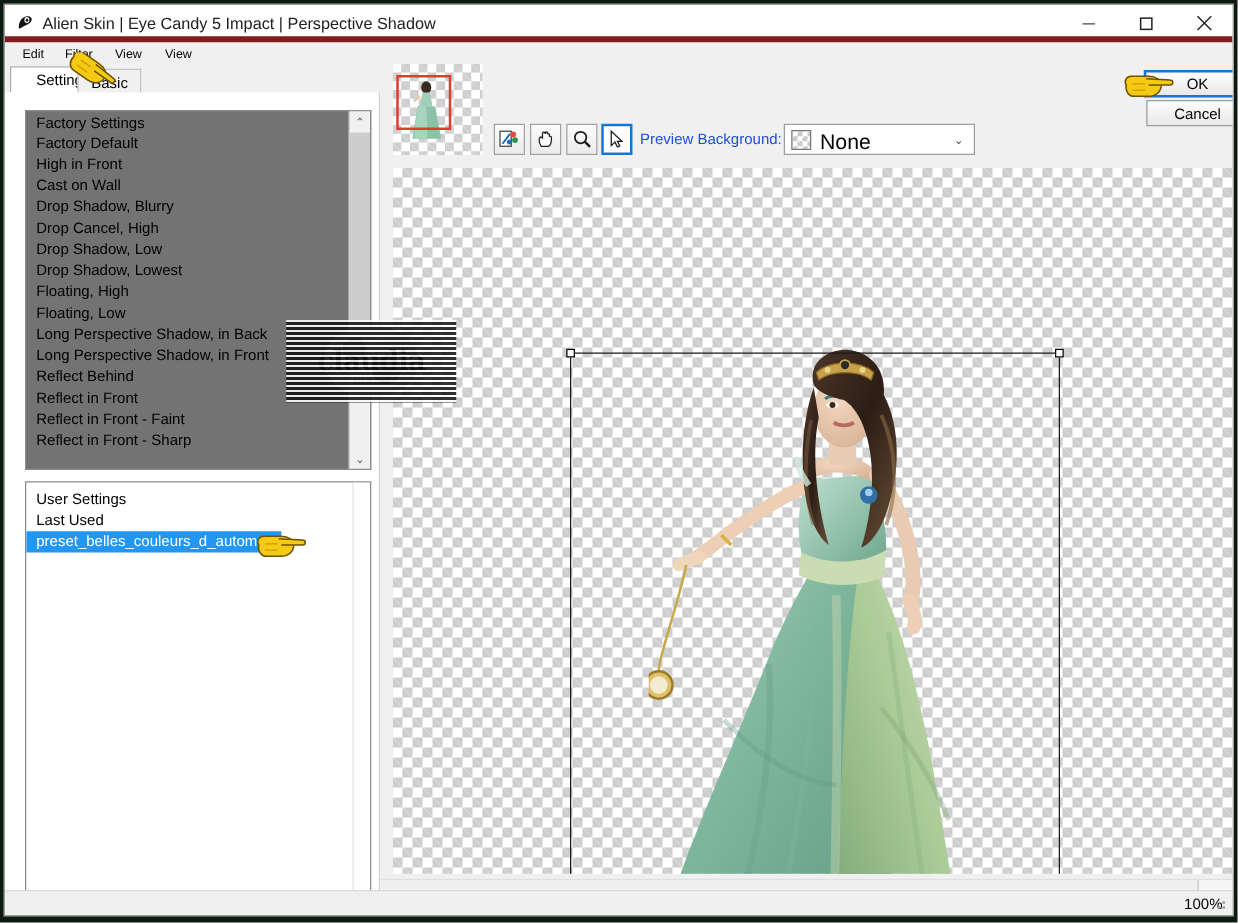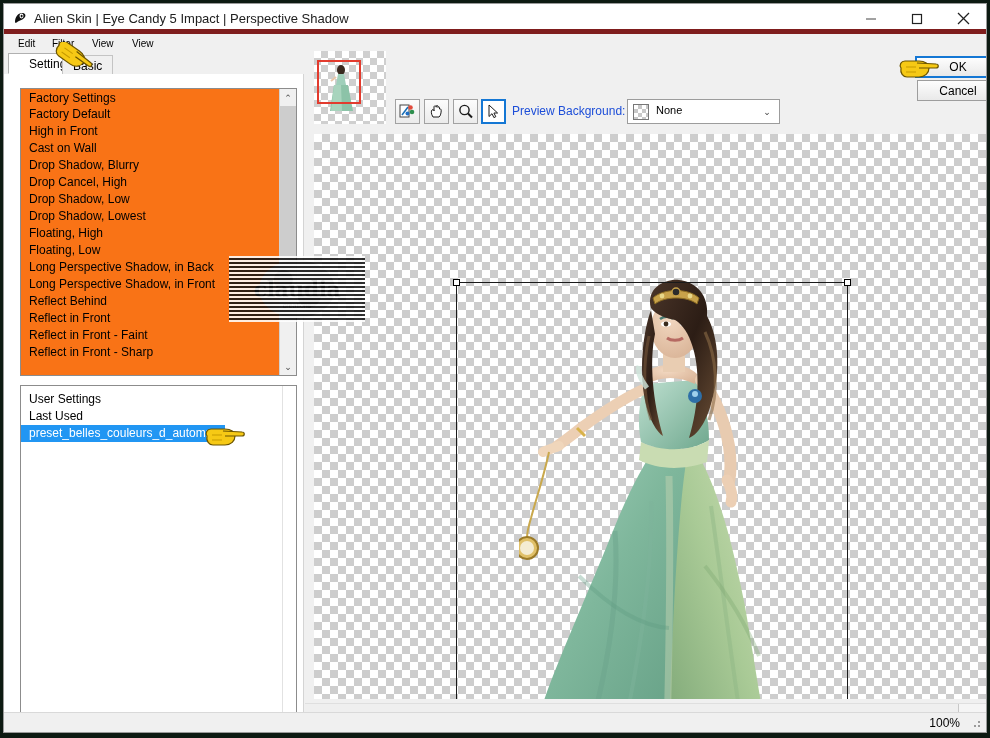--- a/index.html
+++ b/index.html
@@ -77,21 +77,21 @@
   
   #left-panel {
     position:absolute; left:0px; top:70px; width:300px; height:638px;
     background:#ffffff;
     border-right:1px solid #d4d4d4;
   }
 
   
   #factory-list {
     position:absolute; left:16px; top:14px; width:277px; height:288px;
-    background:#f97316; border:1px solid #8c8c8c;
+    background:#737373; border:1px solid #8c8c8c;
     overflow:hidden;
   }
   .plist-inner { position:absolute; left:0; top:0; right:17px; top:0; }
   .preset-row {
     height:17px; line-height:17px;
     padding-left:8px; font-size:12px; color:#000;
     white-space:nowrap; overflow:hidden;
   }
   .preset-row.sel { background:#2196f3; color:#fff; }
   .preset-row.hdr { padding-top:1px; }
@@ -184,21 +184,21 @@
   #pb-swatch {
     position:absolute; left:5px; top:4px; width:16px; height:16px;
     border:1px solid #777;
     background-image:
       linear-gradient(45deg,#c8c8c8 25%,transparent 25%,transparent 75%,#c8c8c8 75%),
       linear-gradient(45deg,#c8c8c8 25%,transparent 25%,transparent 75%,#c8c8c8 75%);
     background-size:8px 8px; background-position:0 0,4px 4px;
     background-color:#ffffff;
   }
   #pb-value {
-    position:absolute; left:28px; top:4px; font-size:11px; color:#000;
+    position:absolute; left:28px; top:4px; font-size:17px; color:#000;
   }
   #pb-arrow {
     position:absolute; right:4px; top:5px; width:16px; height:14px;
     display:flex; align-items:center; justify-content:center;
     color:#3b3b3b; font-size:9px;
   }
 
   
   #btn-ok {
     position:absolute; left:610px; top:9px; width:86px; height:22px;
@@ -241,21 +241,21 @@
     position:absolute; left:0px; top:0px; width:654px; height:13px;
     background:#efefef; border-right:1px solid #c8c8c8;
   }
 
   
   #statusbar {
     position:absolute; left:0; top:708px; width:982px; height:21px;
     background:#f0f0f0; border-top:1px solid #d9d9d9;
   }
   #status-zoom {
-    position:absolute; right:26px; top:3px;
+    position:absolute; right:8px; top:3px;
     font-size:12px; color:#000;
   }
   #status-grip {
     position:absolute; right:2px; top:2px; width:16px; height:16px;
   }
 
   
   #watermark {
     position:absolute; left:225px; top:252px; width:136px; height:66px;
     z-index:40;

